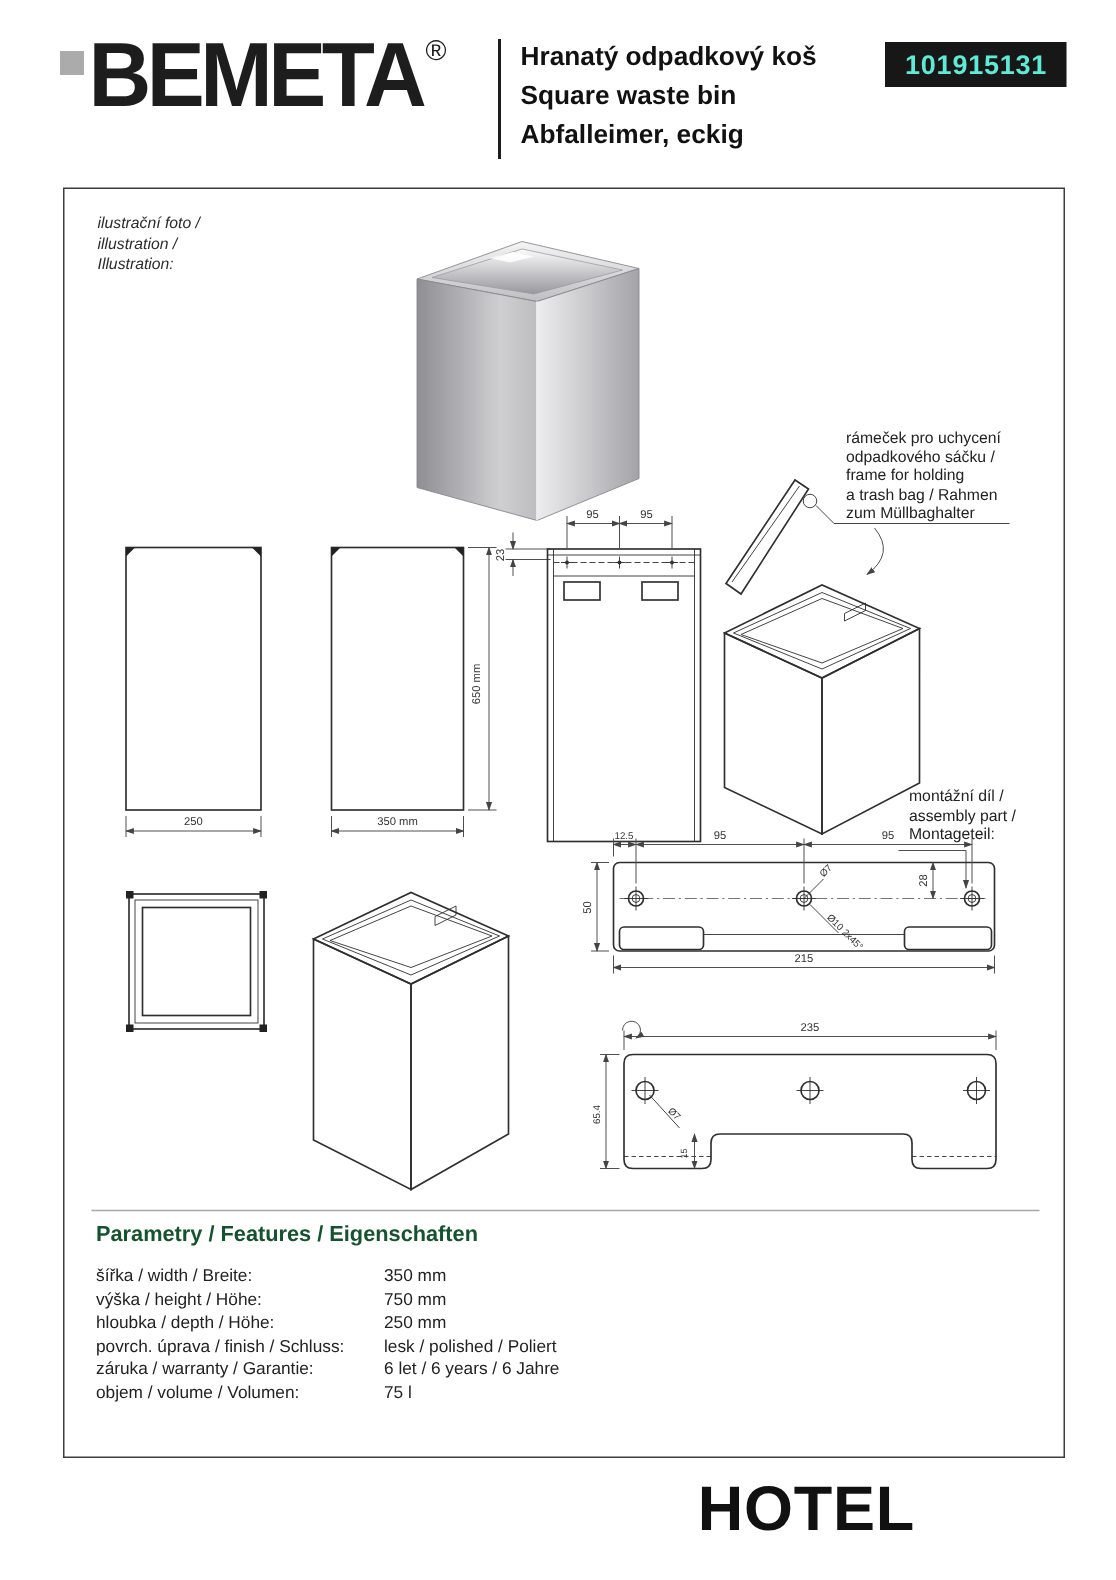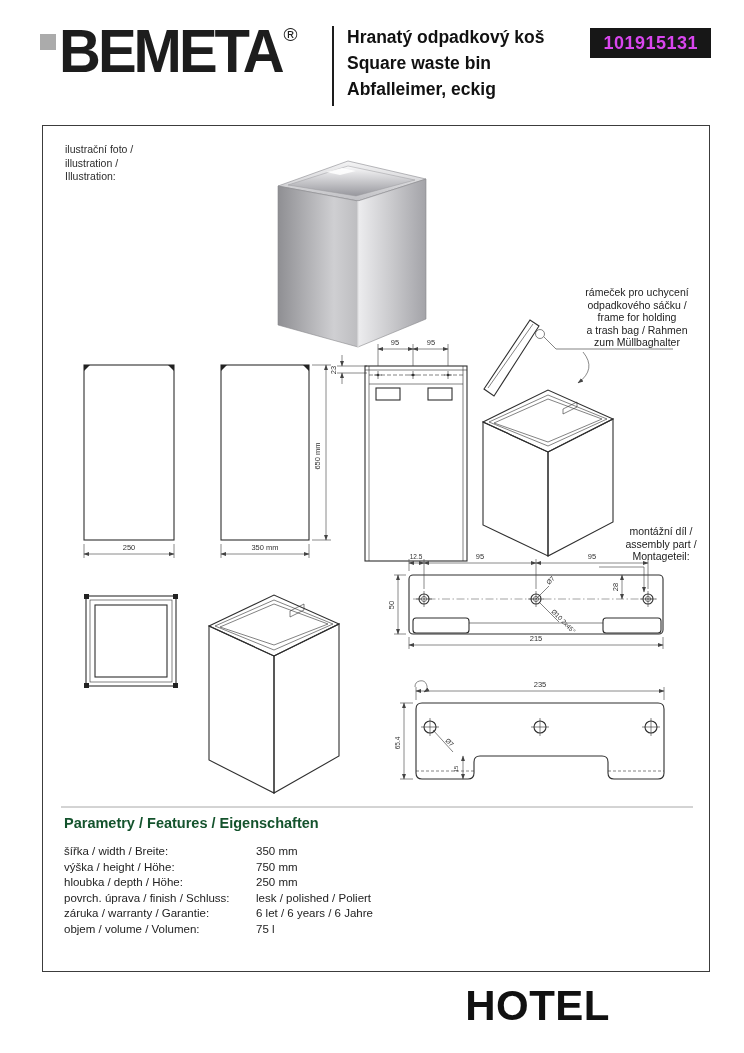--- a/index.html
+++ b/index.html
@@ -11,32 +11,32 @@
   .header { position:absolute; left:0; top:0; width:744px; height:118px; }
   .logo { position:absolute; left:40px; top:22px; display:flex; align-items:flex-start; }
   .logo-square { width:16px; height:16px; background:#ababab; margin-top:12px; margin-right:3px; }
   .logo-text { font-size:58px; font-weight:700; letter-spacing:-3px; line-height:1;
                color:#1d1d1d; transform:scaleY(1.05); }
   .logo-reg { font-size:19px; font-weight:400; color:#1d1d1d; margin-top:2px; margin-left:2px; }
   .header-sep { position:absolute; left:332px; top:26px; width:1.5px; height:80px; background:#1d1d1d; }
   .product-titles { position:absolute; left:347px; top:24px; }
   .pt { font-size:17.5px; font-weight:700; line-height:26px; color:#111; }
   .code-badge { position:absolute; right:33px; top:28px; height:30px; background:#171717;
-                color:#d946ef; font-size:18px; font-weight:700; padding:0 13px;
+                color:#5eead4; font-size:18px; font-weight:700; padding:0 13px;
                 display:flex; align-items:center; letter-spacing:0.5px; }
 
   
   .content-box { position:absolute; left:42px; top:125px; width:668px; height:847px;
                  border:1.3px solid #3c3c3c; background:#fff; }
-  .illus-label { position:absolute; left:22px; top:17px; 
+  .illus-label { position:absolute; left:22px; top:17px; font-style:italic;
                  font-size:10.5px; line-height:13.5px; color:#2c2c2c; }
   .photo { position:absolute; left:223px; top:13px; width:170px; height:215px; }
   .drawings { position:absolute; left:0; top:0; width:668px; height:847px; pointer-events:none; }
 
-  .note { position:absolute; font-size:10.5px; line-height:12.5px; color:#222;text-align:center; }
+  .note { position:absolute; font-size:10.5px; line-height:12.5px; color:#222; }
   .frame-note { left:521px; top:160px; width:146px; }
   .assembly-note { left:563px; top:399px; width:110px; }
 
   
   .params { position:absolute; left:21px; top:689px; width:620px; }
   .params-title { font-size:14.5px; font-weight:700; color:#14532d; }
   .params-table { margin-top:13px; border-collapse:collapse; }
   .params-table td { font-size:11.5px; line-height:15.6px; color:#222; vertical-align:top; }
   .params-table td.lbl { width:192px; padding-right:10px;margin-left:28px; }
 

